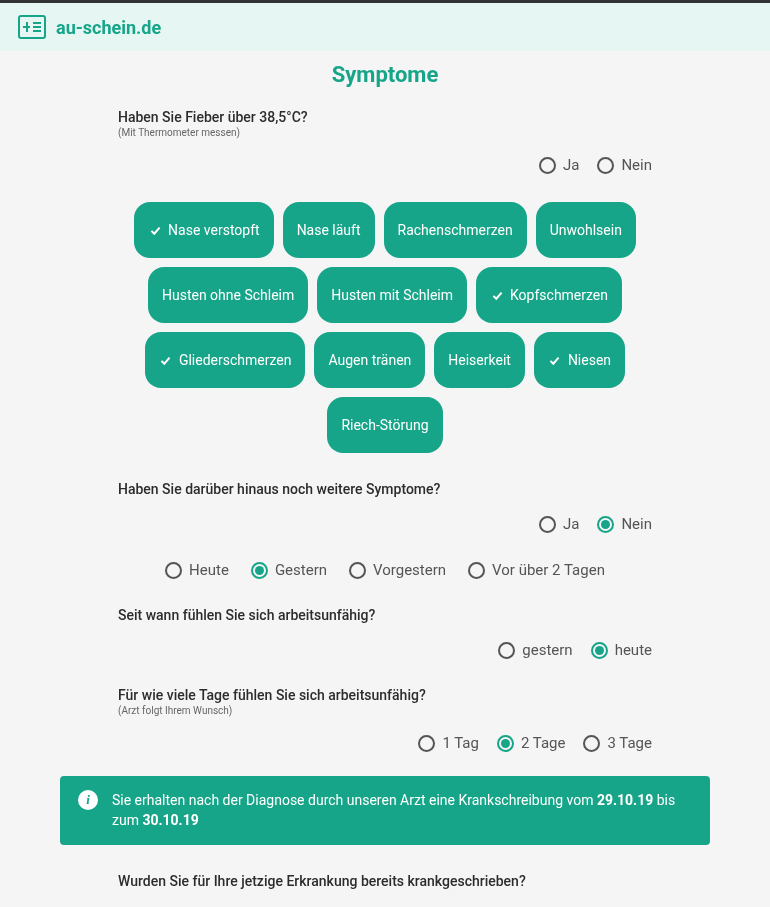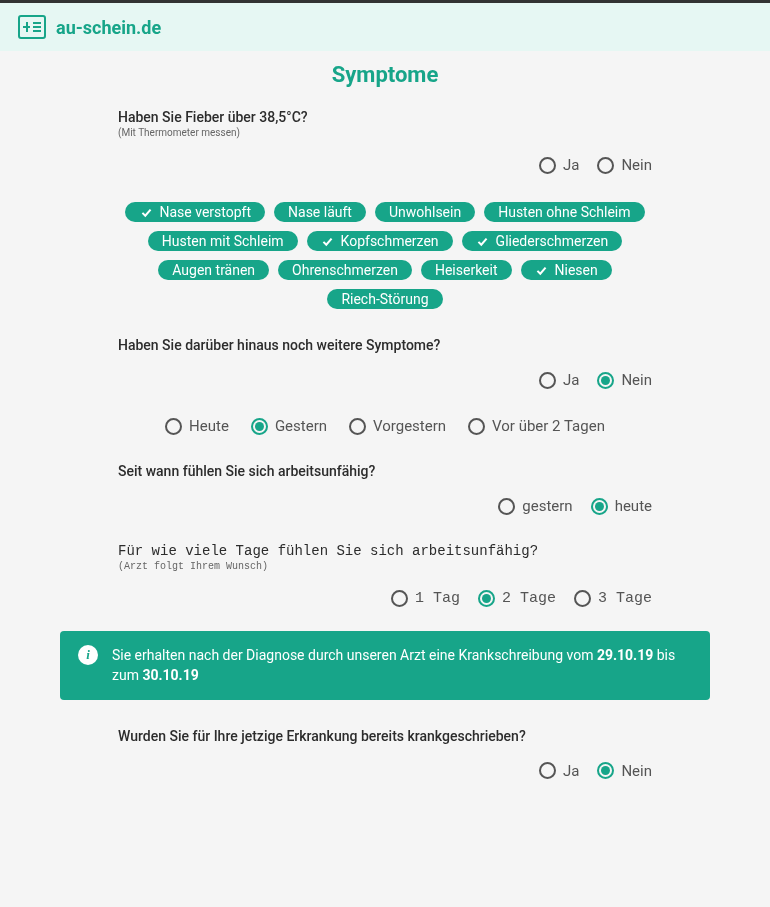--- a/index.html
+++ b/index.html
@@ -125,21 +125,21 @@
   .chips {
     display: flex;
     flex-wrap: wrap;
     justify-content: center;
     gap: 9px;
     margin-top: 16px;
   }
   .chip {
     background: #17a589;
     color: #fff;
-    padding: 2px 14px;
+    padding: 20px 14px;
     border-radius: 16px;
     font-size: 14px;
     cursor: pointer;
     display: inline-flex;
     align-items: center;
     gap: 6px;
     white-space: nowrap;
   }
   .chip .check {
     width: 14px;
@@ -219,20 +219,23 @@
             <svg viewBox="0 0 16 16">
               <polyline points="3,8.5 6.5,12 13,4.5"></polyline>
             </svg>
           </span>
           <span>Nase verstopft</span>
         </span>
         <span class="chip">
           <span>Nase läuft</span>
         </span>
         <span class="chip">
+          <span>Rachenschmerzen</span>
+        </span>
+        <span class="chip">
           <span>Unwohlsein</span>
         </span>
         <span class="chip">
           <span>Husten ohne Schleim</span>
         </span>
         <span class="chip">
           <span>Husten mit Schleim</span>
         </span>
         <span class="chip">
           <span class="check">
@@ -247,23 +250,20 @@
             <svg viewBox="0 0 16 16">
               <polyline points="3,8.5 6.5,12 13,4.5"></polyline>
             </svg>
           </span>
           <span>Gliederschmerzen</span>
         </span>
         <span class="chip">
           <span>Augen tränen</span>
         </span>
         <span class="chip">
-          <span>Ohrenschmerzen</span>
-        </span>
-        <span class="chip">
           <span>Heiserkeit</span>
         </span>
         <span class="chip">
           <span class="check">
             <svg viewBox="0 0 16 16">
               <polyline points="3,8.5 6.5,12 13,4.5"></polyline>
             </svg>
           </span>
           <span>Niesen</span>
         </span>
@@ -315,21 +315,21 @@
           <span class="radio-circle"></span>
           <span>gestern</span>
         </label>
         <label class="radio-opt selected">
           <span class="radio-circle"></span>
           <span>heute</span>
         </label>
       </div>
   </section>
 
-  <section class="question-block" style="margin-bottom:16px;font-family:Liberation Mono, monospace;">
+  <section class="question-block" style="margin-bottom:16px;">
     <div class="q-label">Für wie viele Tage fühlen Sie sich arbeitsunfähig?</div>
     <div class="q-sub">(Arzt folgt Ihrem Wunsch)</div>
     <div class="radio-row">
         <label class="radio-opt">
           <span class="radio-circle"></span>
           <span>1 Tag</span>
         </label>
         <label class="radio-opt selected">
           <span class="radio-circle"></span>
           <span>2 Tage</span>

